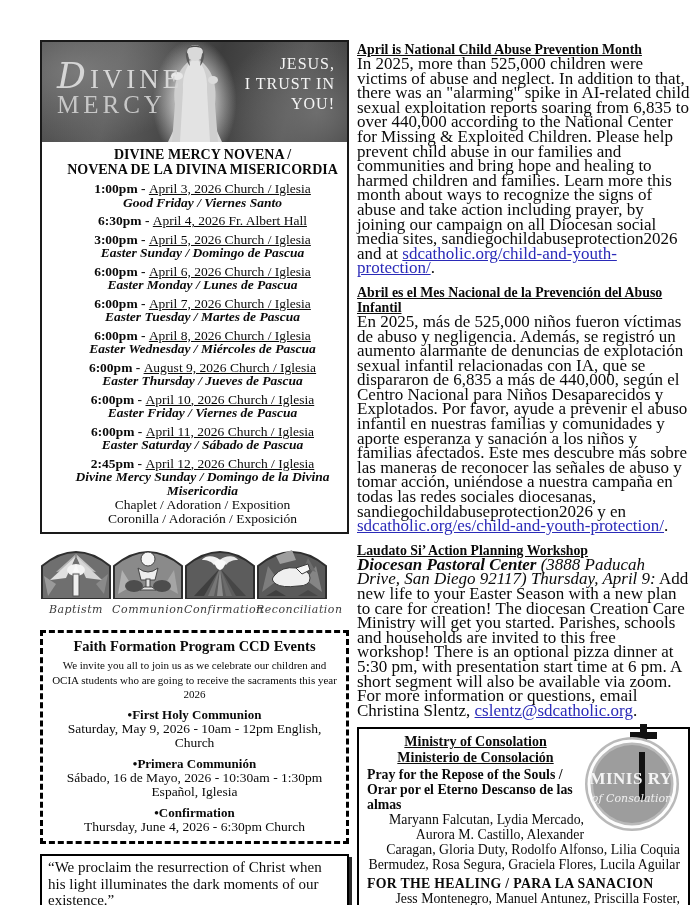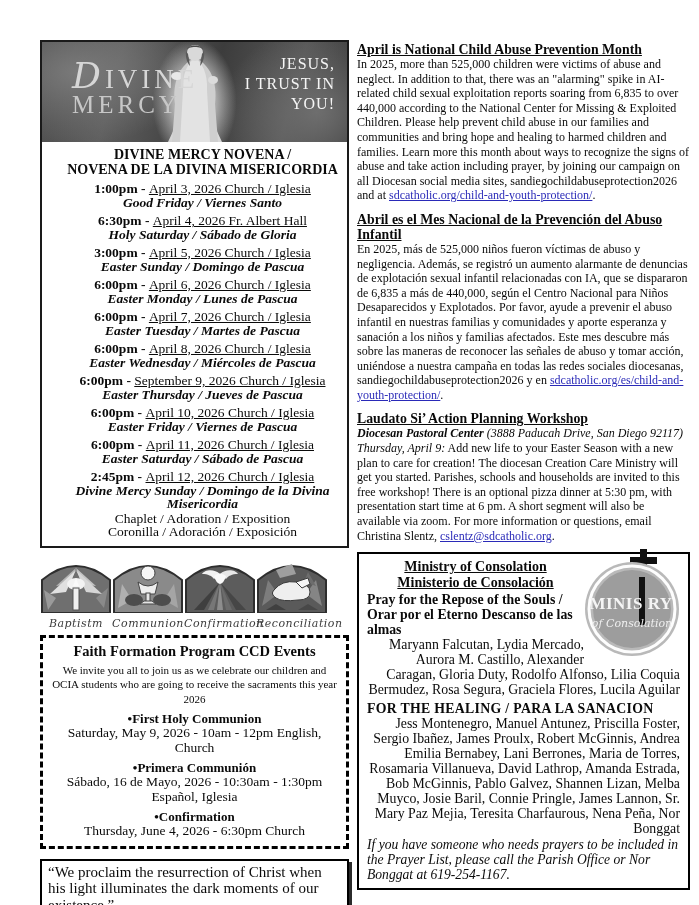--- a/index.html
+++ b/index.html
@@ -15,21 +15,21 @@
   .novena-box{border:2px solid #1a1a1a;background:#fff;}
   .mercy-banner{
     position:relative;height:100px;overflow:hidden;
     background:
       radial-gradient(ellipse 60px 90px at 50% 60%, #f2f2f2 0%, #bdbdbd 30%, rgba(90,90,90,0) 70%),
       radial-gradient(ellipse 200px 120px at 12% 30%, #7a7a7a 0%, rgba(60,60,60,0) 60%),
       radial-gradient(ellipse 160px 140px at 90% 70%, #6e6e6e 0%, rgba(50,50,50,0) 60%),
       linear-gradient(105deg,#4a4a4a 0%,#5f5f5f 25%,#3c3c3c 55%,#575757 80%,#333 100%);
   }
   .mercy-title{
-    position:absolute;left:30px;top:16px;color:#d6d6d6;line-height:1.0;
+    position:absolute;left:15px;top:16px;color:#d6d6d6;line-height:1.0;
     font-family:"Liberation Serif",serif;letter-spacing:4px;
   }
   .mercy-title .t1{font-size:27px;}
   .mercy-title .t1 .dcap{font-size:36px;font-style:italic;font-family:"DejaVu Serif",serif;}
   .mercy-title .t2{font-size:25px;margin-top:-2px;color:#c7c7c7;}
   .mercy-motto{
     position:absolute;right:12px;top:12px;text-align:right;color:#f5f5f5;
     font-size:16px;line-height:1.25;letter-spacing:1px;
   }
   .jesus-svg{position:absolute;left:50%;top:0;transform:translateX(-50%);}
@@ -46,39 +46,39 @@
   
   .sacraments-row{margin-top:12px;display:flex;justify-content:flex-start;}
   .sac{width:72px;text-align:center;}
   .sac-label{
     font-family:"DejaVu Serif",serif;font-style:italic;font-size:11px;
     color:#3c3c3c;margin-top:0px;letter-spacing:0.5px;
   }
 
   
   .ccd-box{
-    margin-top:5px;border:3px dashed #000;padding:5px 6px 7px 6px;text-align:center;
+    margin-top:14px;border:3px dashed #000;padding:5px 6px 7px 6px;text-align:center;
   }
   .ccd-title{font-weight:bold;font-size:14.5px;line-height:16px;}
   .ccd-intro{font-size:11px;line-height:14.5px;margin-top:4px;}
   .ccd-event{margin-top:6px;}
   .ccd-event-name{font-weight:bold;font-size:13px;line-height:14px;}
   .ccd-event-detail{font-size:13.5px;line-height:14.5px;}
 
   
   .quote-box{
     margin-top:10px;border:2px solid #000;box-shadow:3px 3px 0 0 #2b2b2b;
     padding:3px 6px 4px 6px;background:#fff;
   }
   .quote-text{font-size:15px;line-height:16.5px;}
 
   
   .sec{margin-bottom:9px;}
   .sec-heading{font-weight:bold;font-size:13.8px;line-height:15px;text-decoration:underline;}
-  .sec-body{font-size:12px;line-height:14.6px;text-align:left;}
+  .sec-body{font-size:17px;line-height:14.6px;text-align:left;}
   a.link{color:#2a2ab8;text-decoration:underline;cursor:pointer;}
   .bi{font-weight:bold;font-style:italic;}
   .it{font-style:italic;}
 
   
   .ministry-box{
     position:relative;border:2px solid #000;padding:5px 8px 6px 8px;margin-top:4px;
   }
   .logo-float{float:right;width:96px;height:104px;position:relative;}
   .consolation-logo{position:absolute;top:-12px;right:-2px;}
@@ -128,40 +128,39 @@
         <div>DIVINE MERCY NOVENA /</div>
         <div>NOVENA DE LA DIVINA MISERICORDIA</div>
       </div>
 
       <div class="nov-item">
         <div><span class="nov-time">1:00pm - </span><span class="nov-where">April 3, 2026 Church / Iglesia</span></div>
         <div class="nov-name">Good Friday / Viernes Santo</div>
       </div>
       <div class="nov-item">
         <div><span class="nov-time">6:30pm - </span><span class="nov-where">April 4, 2026 Fr. Albert Hall</span></div>
-        <div class="nov-name">Holy Saturday / Sábado de Gloria</div>
       </div>
       <div class="nov-item">
         <div><span class="nov-time">3:00pm - </span><span class="nov-where">April 5, 2026 Church / Iglesia</span></div>
         <div class="nov-name">Easter Sunday / Domingo de Pascua</div>
       </div>
       <div class="nov-item">
         <div><span class="nov-time">6:00pm - </span><span class="nov-where">April 6, 2026 Church / Iglesia</span></div>
         <div class="nov-name">Easter Monday / Lunes de Pascua</div>
       </div>
       <div class="nov-item">
         <div><span class="nov-time">6:00pm - </span><span class="nov-where">April 7, 2026 Church / Iglesia</span></div>
         <div class="nov-name">Easter Tuesday / Martes de Pascua</div>
       </div>
       <div class="nov-item">
         <div><span class="nov-time">6:00pm - </span><span class="nov-where">April 8, 2026 Church / Iglesia</span></div>
         <div class="nov-name">Easter Wednesday / Miércoles de Pascua</div>
       </div>
       <div class="nov-item">
-        <div><span class="nov-time">6:00pm - </span><span class="nov-where">September 9, 2026 Church / Iglesia</span></div>
+        <div><span class="nov-time">6:00pm - </span><span class="nov-where">August 9, 2026 Church / Iglesia</span></div>
         <div class="nov-name">Easter Thursday / Jueves de Pascua</div>
       </div>
       <div class="nov-item">
         <div><span class="nov-time">6:00pm - </span><span class="nov-where">April 10, 2026 Church / Iglesia</span></div>
         <div class="nov-name">Easter Friday / Viernes de Pascua</div>
       </div>
       <div class="nov-item">
         <div><span class="nov-time">6:00pm - </span><span class="nov-where">April 11, 2026 Church / Iglesia</span></div>
         <div class="nov-name">Easter Saturday / Sábado de Pascua</div>
       </div>

